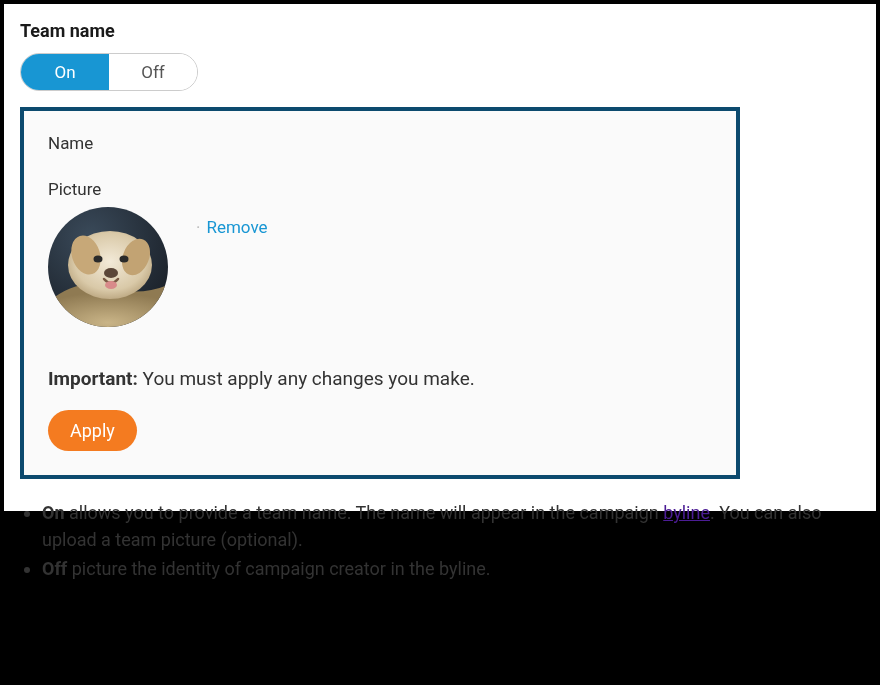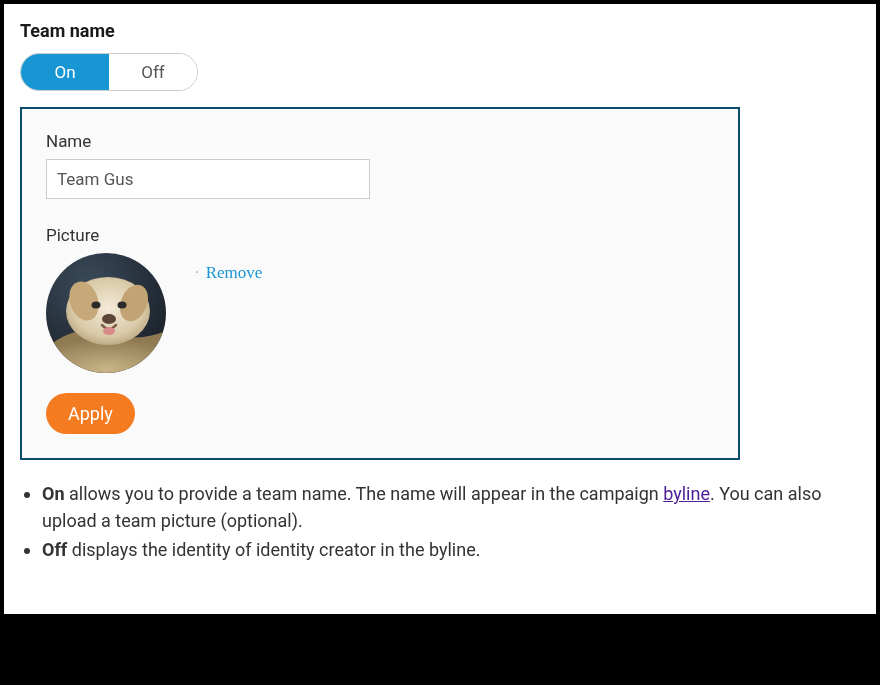--- a/index.html
+++ b/index.html
@@ -9,21 +9,21 @@
     font-family: -apple-system, BlinkMacSystemFont, "Segoe UI", Roboto, "Helvetica Neue", Arial, sans-serif;
     background: #000;
     width: 880px;
     height: 685px;
     overflow: hidden;
   }
   .outer {
     background: #fff;
     margin: 4px;
     width: 872px;
-    height: 610px;
+    height: 507px;
     padding: 16px 16px 16px 16px;
     color: #333;
   }
   .title {
     font-weight: 700;
     font-size: 18px;
     color: #1a1a1a;
     margin-bottom: 12px;
   }
   .toggle {
@@ -43,21 +43,21 @@
     cursor: pointer;
     background: #fff;
     color: #555;
     user-select: none;
   }
   .toggle-option.active {
     background: #1896d3;
     color: #fff;
   }
   .panel {
-    border: 2px solid #0c4a6e;
+    border: 4px solid #0c4a6e;
     background: #fafafa;
     padding: 22px 24px 24px 24px;
     width: 720px;
   }
   .field-label {
     font-size: 17px;
     color: #333;
     margin-bottom: 8px;
   }
   .text-input {
@@ -79,21 +79,20 @@
     margin-top: 8px;
   }
   .picture-section {
     margin-top: 26px;
   }
   .picture-row {
     display: flex;
     align-items: flex-start;
     gap: 28px;
     margin-top: 8px;
-    font-family: Liberation Serif, serif;
   }
   .avatar {
     width: 120px;
     height: 120px;
     border-radius: 50%;
     overflow: hidden;
     flex-shrink: 0;
     position: relative;
   }
   .avatar svg { width: 100%; height: 100%; display: block; }
@@ -147,21 +146,20 @@
 <div class="outer">
   <div class="title">Team name</div>
 
   <div class="toggle">
     <div class="toggle-option active">On</div>
     <div class="toggle-option">Off</div>
   </div>
 
   <div class="panel">
     <div class="field-label">Name</div>
-    <input type="text" class="text-input" value="Team Gus" style="">
 
     <div class="picture-section">
       <div class="field-label">Picture</div>
       <div class="picture-row">
         <div class="avatar">
           <svg viewBox="0 0 120 120" xmlns="http://www.w3.org/2000/svg">
             <defs>
               <radialGradient id="bg" cx="35%" cy="25%" r="80%">
                 <stop offset="0%" stop-color="#3a4a5a"></stop>
                 <stop offset="100%" stop-color="#1a2028"></stop>
@@ -187,25 +185,28 @@
             <path d="M56,72 Q63,80 70,72" stroke="#7a5a45" stroke-width="2.5" fill="none" stroke-linecap="round"></path>
             <ellipse cx="63" cy="78" rx="6" ry="4" fill="#d88a8a"></ellipse>
           </svg>
         </div>
         <div class="picture-actions">
           <span class="dot-sep">·</span><span class="remove-link">Remove</span>
         </div>
       </div>
     </div>
 
+    <div class="important-row">
+      <strong>Important:</strong><span> You must apply any changes you make.</span>
+    </div>
 
     <button class="apply-btn">Apply</button>
   </div>
 
   <ul class="notes">
     <li>
       <strong>On</strong><span> allows you to provide a team name. The name will appear in the campaign </span><span class="byline-link">byline</span><span>. You can also upload a team picture (optional).</span>
     </li>
     <li>
-      <strong>Off</strong><span> displays the identity of identity creator in the byline.</span>
+      <strong>Off</strong><span> picture the identity of campaign creator in the byline.</span>
     </li>
   </ul>
 </div>
 
 </body></html>

